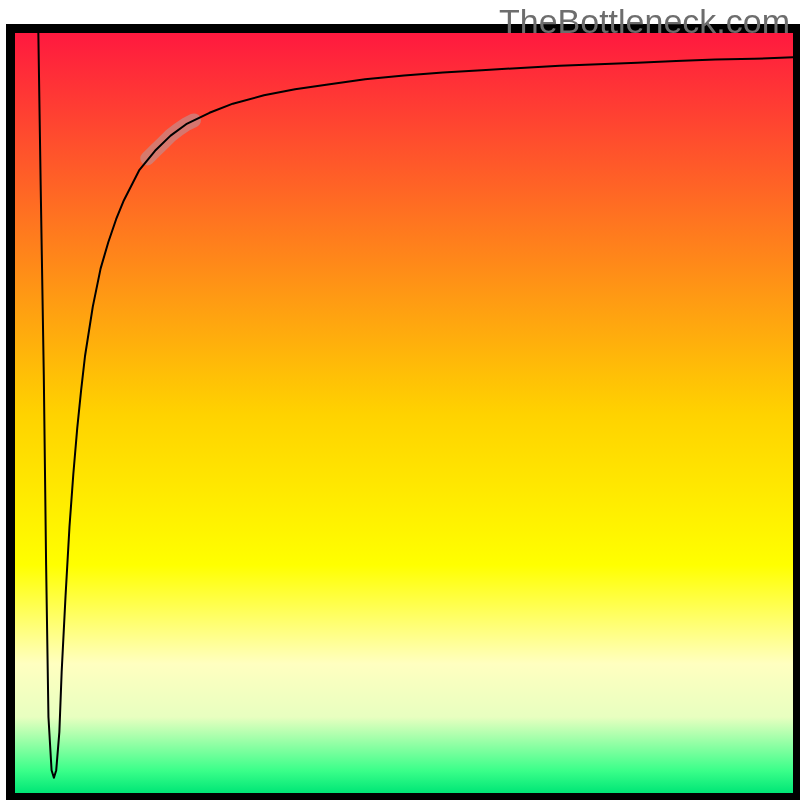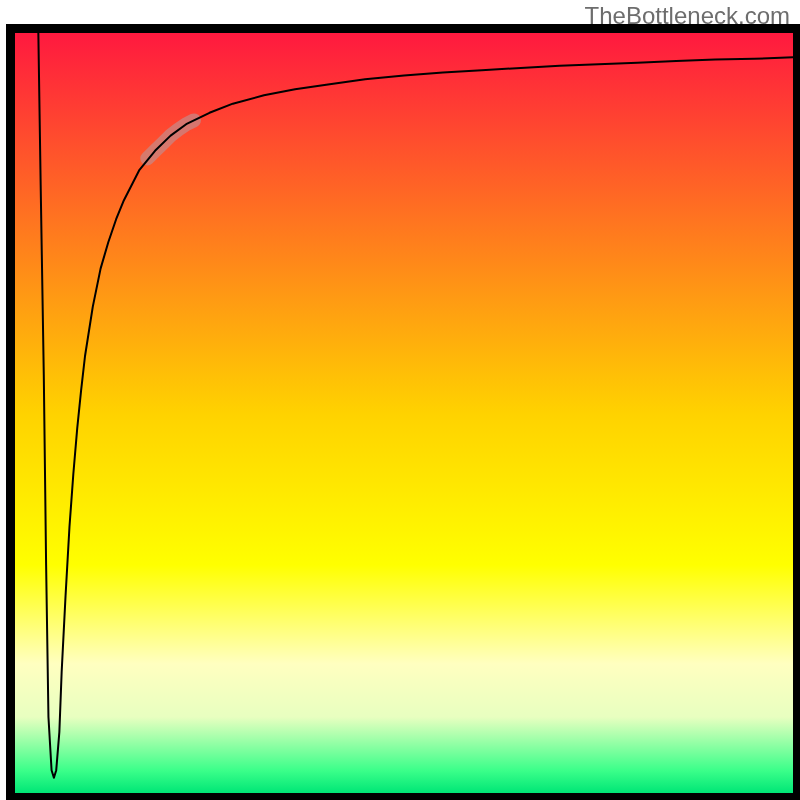--- a/index.html
+++ b/index.html
@@ -13,21 +13,21 @@
   }
   .wrap {
     position: relative;
     width: 800px;
     height: 800px;
   }
   .watermark {
     position: absolute;
     top: 2px;
     right: 10px;
-    font-size: 24px;
+    font-size: 34px;
     font-weight: 400;
     color: #6d6d6d;
     font-family: Arial, Helvetica, sans-serif;
     letter-spacing: 0px;
   }
   .plot {
     position: absolute;
     left: 0;
     top: 0;
     width: 800px;

